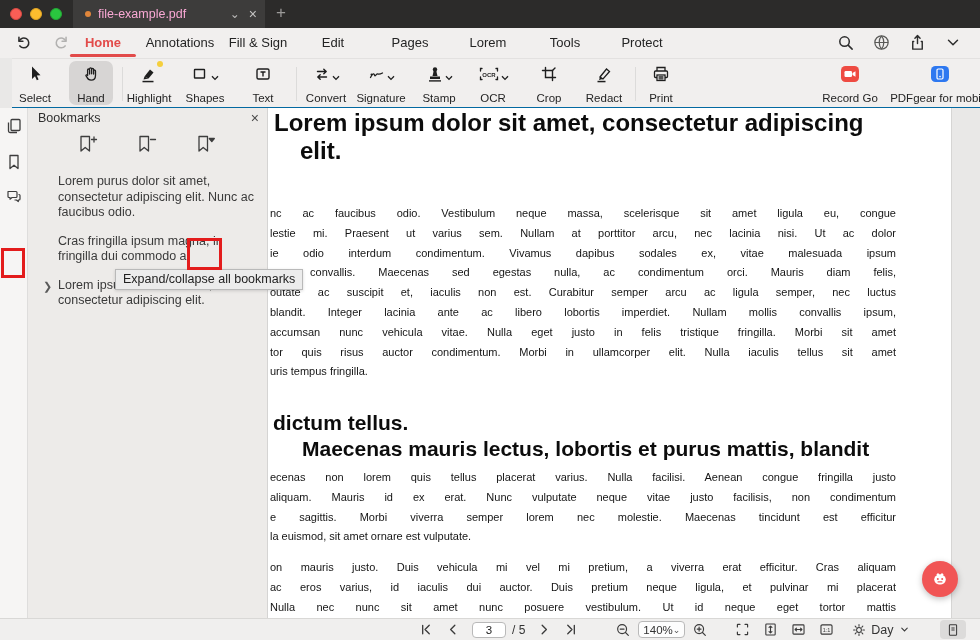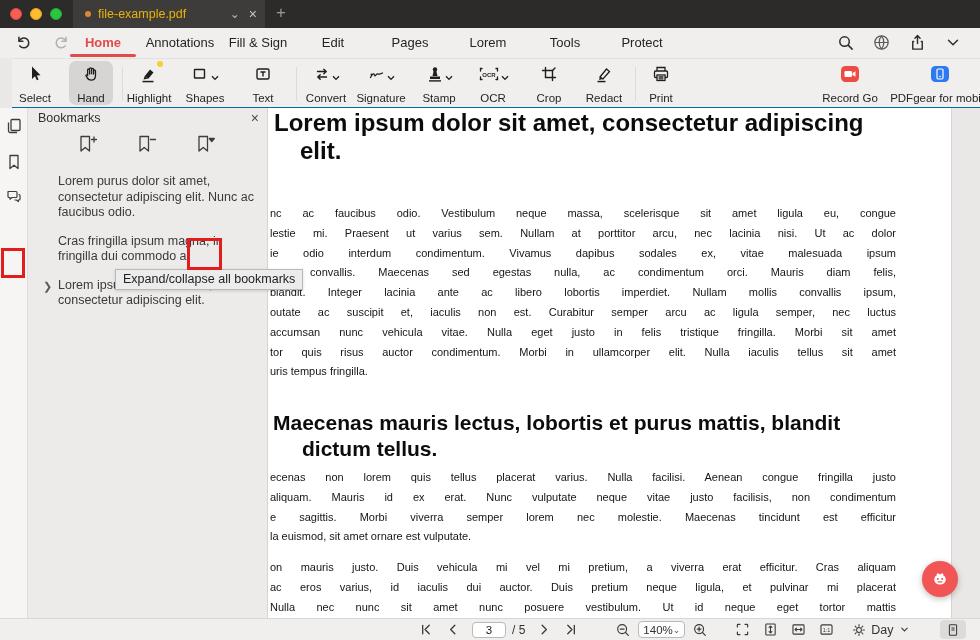--- a/index.html
+++ b/index.html
@@ -8,21 +8,21 @@
   .app { position:relative; width:980px; height:640px; background:#e9e8e7; overflow:hidden; }
 
   
   .titlebar { position:absolute; left:0; top:0; width:980px; height:28px; background:#2c2b2a; }
   .light { position:absolute; top:8px; width:12px; height:12px; border-radius:50%; }
   .light.red { left:10px; background:#f85e56; border:1px solid #d94a43; }
   .light.yellow { left:30px; background:#fdbd2e; border:1px solid #e0a524; }
   .light.green { left:50px; background:#2ac63f; border:1px solid #23a836; }
   .doc-tab { position:absolute; left:73px; top:0; width:192px; height:28px; background:#3d3c3b; display:flex; align-items:center; padding:0 8px 0 12px; }
   .doc-tab .dot { width:6px; height:6px; border-radius:50%; background:#e0863b; margin-right:7px; flex:none; }
-  .doc-tab .ttl { color:#eab308; font-size:12.5px; flex:1; }
+  .doc-tab .ttl { color:#f9a8d4; font-size:12.5px; flex:1; }
   .tab-ctl { color:#b9b8b7; font-size:12px; margin-left:8px; line-height:1; }
   .tab-close { color:#c6c5c4; font-size:14px; margin-left:9px; line-height:1; }
   .new-tab { position:absolute; left:276px; top:3px; color:#9b9a99; font-size:17px; }
 
   
   .menubar { position:absolute; left:0; top:28px; width:980px; height:30px; background:#f1efee; }
   .mb-icon { position:absolute; top:5px; }
   .menu-tab { position:absolute; top:0; height:30px; line-height:29px; font-size:13px; color:#242424; transform:translateX(-50%); white-space:nowrap; }
   .menu-tab.active { color:#e24b4a; font-weight:bold; }
   .menu-tab.active::after { content:""; position:absolute; left:50%; transform:translateX(-50%); bottom:1px; width:66px; height:3px; border-radius:2px; background:#e24b4a; }
@@ -311,29 +311,29 @@
     <div class="page">
       <div class="h1">
           <div class="hline">Lorem ipsum dolor sit amet, consectetur adipiscing</div>
           <div class="hline">elit.</div>
         </div>
       <div class="para p1">
           <div class="pline">nc ac faucibus odio. Vestibulum neque massa, scelerisque sit amet ligula eu, congue</div>
           <div class="pline">lestie mi. Praesent ut varius sem. Nullam at porttitor arcu, nec lacinia nisi. Ut ac dolor</div>
           <div class="pline">ie odio interdum condimentum. Vivamus dapibus sodales ex, vitae malesuada ipsum</div>
           <div class="pline">sus convallis. Maecenas sed egestas nulla, ac condimentum orci. Mauris diam felis,</div>
+          <div class="pline">outate ac suscipit et, iaculis non est. Curabitur semper arcu ac ligula semper, nec luctus</div>
           <div class="pline">blandit. Integer lacinia ante ac libero lobortis imperdiet. Nullam mollis convallis ipsum,</div>
-          <div class="pline">outate ac suscipit et, iaculis non est. Curabitur semper arcu ac ligula semper, nec luctus</div>
           <div class="pline">accumsan nunc vehicula vitae. Nulla eget justo in felis tristique fringilla. Morbi sit amet</div>
           <div class="pline">tor quis risus auctor condimentum. Morbi in ullamcorper elit. Nulla iaculis tellus sit amet</div>
           <div class="pline pl-last">uris tempus fringilla.</div>
         </div>
       <div class="h2">
+          <div class="hline">dictum tellus.</div>
           <div class="hline">Maecenas mauris lectus, lobortis et purus mattis, blandit</div>
-          <div class="hline">dictum tellus.</div>
         </div>
       <div class="para p2">
           <div class="pline">ecenas non lorem quis tellus placerat varius. Nulla facilisi. Aenean congue fringilla justo</div>
           <div class="pline">aliquam. Mauris id ex erat. Nunc vulputate neque vitae justo facilisis, non condimentum</div>
           <div class="pline">e sagittis. Morbi viverra semper lorem nec molestie. Maecenas tincidunt est efficitur</div>
           <div class="pline pl-last">la euismod, sit amet ornare est vulputate.</div>
         </div>
       <div class="para p3">
           <div class="pline">on mauris justo. Duis vehicula mi vel mi pretium, a viverra erat efficitur. Cras aliquam</div>
           <div class="pline">ac eros varius, id iaculis dui auctor. Duis pretium neque ligula, et pulvinar mi placerat</div>

